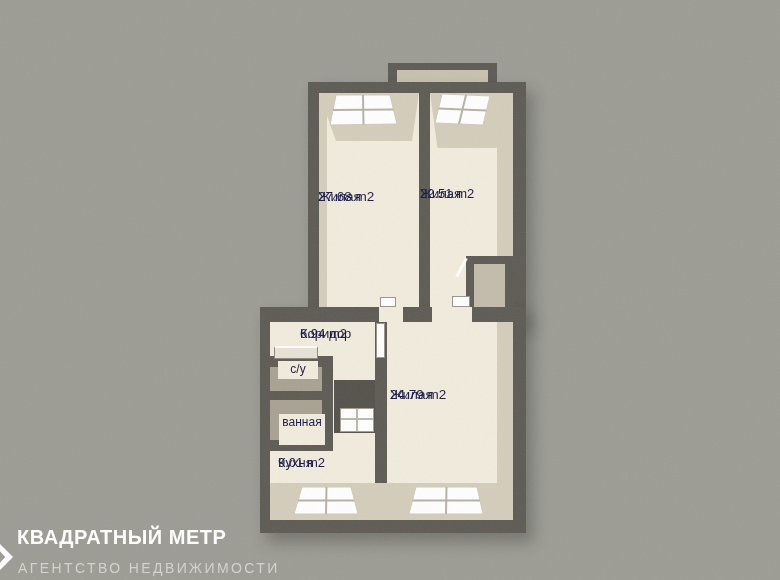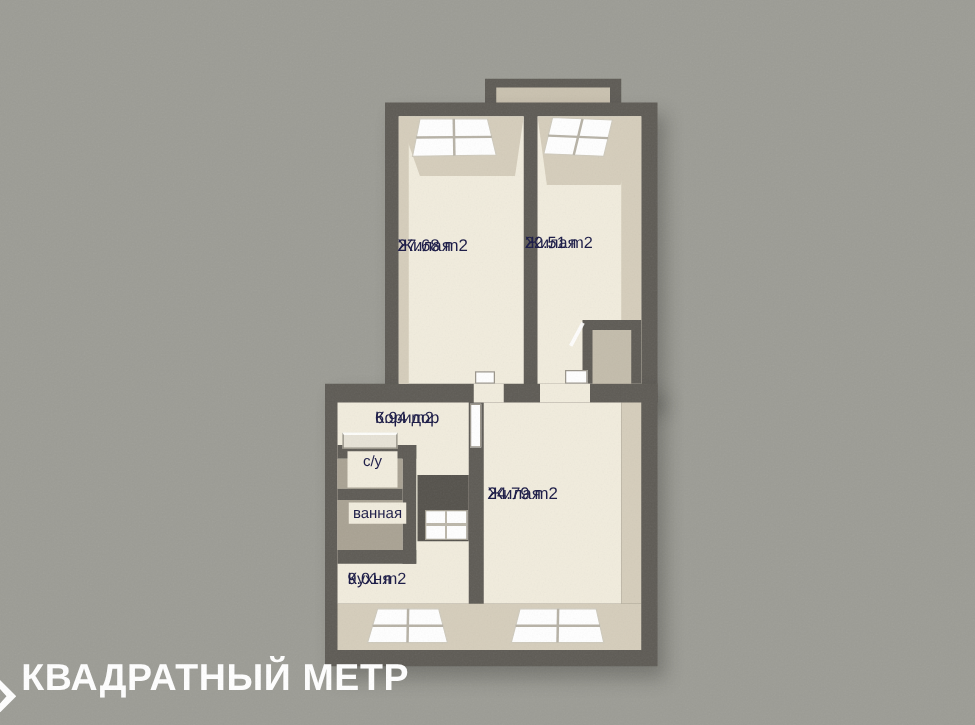--- a/index.html
+++ b/index.html
@@ -68,24 +68,24 @@
   .win4{left:407px;top:485px;}
 
   .room-label{color:var(--label-text,#191945);font-size:13.5px;line-height:20px;text-align:center;}
   .room-label .nm,.room-label .ar{display:block;position:static;}
   .lbl-living1{left:318px;top:187px;width:110px;}
   .lbl-living2{left:420px;top:186px;width:92px;font-size:13px;line-height:15px;}
   .lbl-corridor{left:300px;top:326px;width:100px;font-size:13px;line-height:16px;}
   .lbl-living3{left:390px;top:387px;width:112px;font-size:13.5px;line-height:15px;}
   .lbl-kitchen{left:278px;top:455px;width:102px;font-size:13px;line-height:16px;}
   .chip{background:var(--floor,#f1ecdd);color:var(--label-text,#191945);font-size:12px;line-height:16px;text-align:center;}
-  .chip-wc{left:278px;top:361px;width:40px;height:29px;}
-  .chip-bath{left:279px;top:402px;width:46px;height:17px;}
+  .chip-wc{left:278px;top:361px;width:40px;height:18px;}
+  .chip-bath{left:279px;top:414px;width:46px;height:31px;}
 
-  .wm-title{left:17px;top:526px;font-size:30px;font-weight:800;letter-spacing:.5px;color:var(--watermark-title-color,#ffffff);white-space:nowrap;}
+  .wm-title{left:17px;top:526px;font-size:20px;font-weight:800;letter-spacing:.5px;color:var(--watermark-title-color,#ffffff);white-space:nowrap;}
   .wm-sub{left:18px;top:560px;font-size:14px;font-weight:500;letter-spacing:2.4px;color:var(--watermark-subtitle-color,#d3d3d0);white-space:nowrap;}
   .wm-logo{left:0px;top:544px;width:13px;height:26px;background:#fff;clip-path:polygon(0 0,100% 50%,0 100%,0 72%,40% 50%,0 28%);}
 </style>
 </head>
 <body>
 
 <div id="stage">
 
   <div class="balcony-outer"></div>
   <div class="balcony-inner"></div>
@@ -165,20 +165,21 @@
     <span class="nm">Жилая</span>
     <span class="ar">24.79 m2</span>
   </div>
   <div class="room-label lbl-kitchen">
     <span class="nm">Кухня</span>
     <span class="ar">9.01 m2</span>
   </div>
 
   <div class="wm-logo"></div>
   <div class="wm-title">КВАДРАТНЫЙ МЕТР</div>
+  <div class="wm-sub">АГЕНТСТВО НЕДВИЖИМОСТИ</div>
 
   <svg class="noise" width="780" height="580">
     <filter id="grainF">
       <feTurbulence type="fractalNoise" baseFrequency="0.8" numOctaves="2" stitchTiles="stitch"></feTurbulence>
       <feColorMatrix type="saturate" values="0"></feColorMatrix>
     </filter>
     <rect width="780" height="580" filter="url(#grainF)"></rect>
   </svg>
 </div>
 

